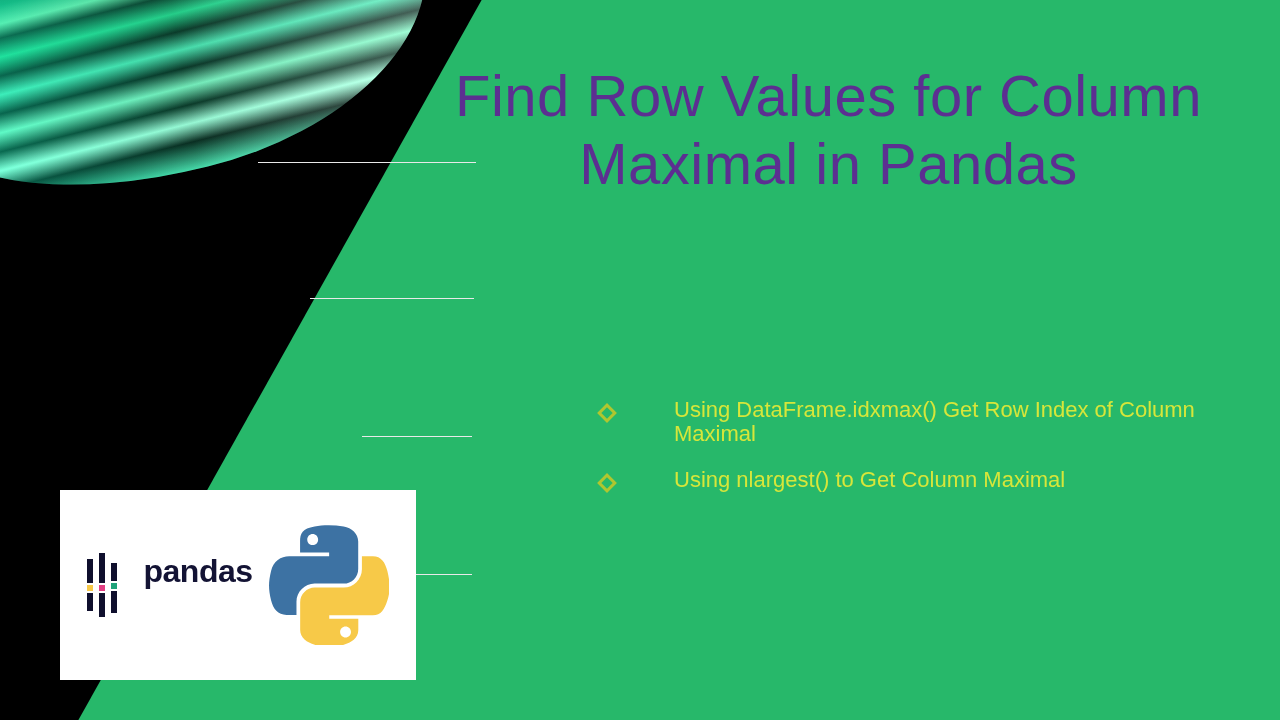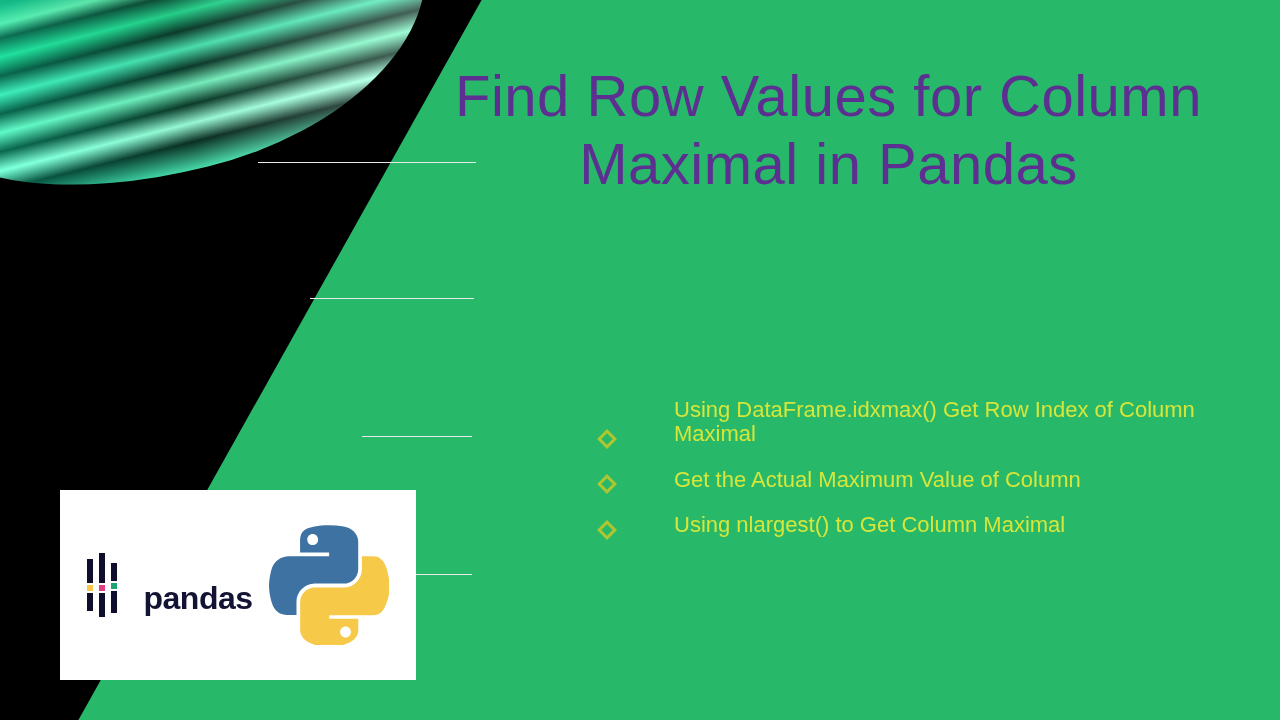--- a/index.html
+++ b/index.html
@@ -85,21 +85,21 @@
   
   .bullets {
     position: absolute;
     z-index: 4;
     top: 398px;
     left: 600px;
     right: 60px;
   }
   .bullet {
     display: flex;
-    align-items: flex-end;
+    align-items: flex-start;
     margin-bottom: 22px;
   }
   .diamond {
     flex: 0 0 auto;
     width: 14px;
     height: 14px;
     margin-top: 8px;
     margin-right: 60px;
     background: #b0c62f;
     transform: rotate(45deg);
@@ -127,21 +127,21 @@
     height: 190px;
     background: #fff;
     display: flex;
     align-items: center;
     justify-content: center;
     gap: 16px;
     padding: 0 14px;
   }
   .pandas-mark {
     display: flex;
-    align-items: flex-end;
+    align-items: flex-start;
     gap: 26px;
   }
   .pandas-bars {
     position: relative;
     width: 30px;
     height: 64px;
   }
   .pbar { position: absolute; width: 6px; border-radius: 0; }
   .pbar.pv1 { left: 0; top: 6px; height: 24px; background: #0f0f2d; }
   .pbar.pv2 { left: 0; top: 40px; height: 18px; background: #0f0f2d; }
@@ -177,24 +177,20 @@
 
   <div class="title">Find Row Values for Column Maximal in Pandas</div>
 
   <div class="bullets">
     <div class="bullet">
       <span class="diamond"></span>
       <span class="bullet-text">Using DataFrame.idxmax() Get Row Index of Column Maximal</span>
     </div>
     <div class="bullet">
       <span class="diamond"></span>
-      <span class="bullet-text">Get the Actual Maximum Value of Column</span>
-    </div>
-    <div class="bullet">
-      <span class="diamond"></span>
       <span class="bullet-text">Using nlargest() to Get Column Maximal</span>
     </div>
   </div>
 
   <div class="logo-card">
     <div class="pandas-mark">
       <div class="pandas-bars">
         <span class="pbar pv1"></span>
           <span class="pbar dy"></span>
           <span class="pbar pv2"></span>

